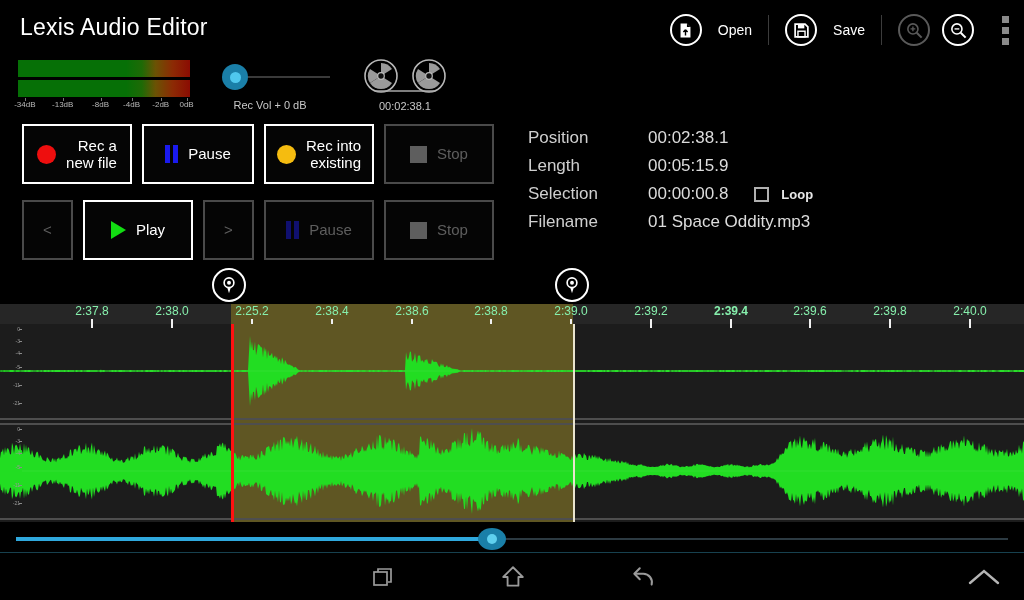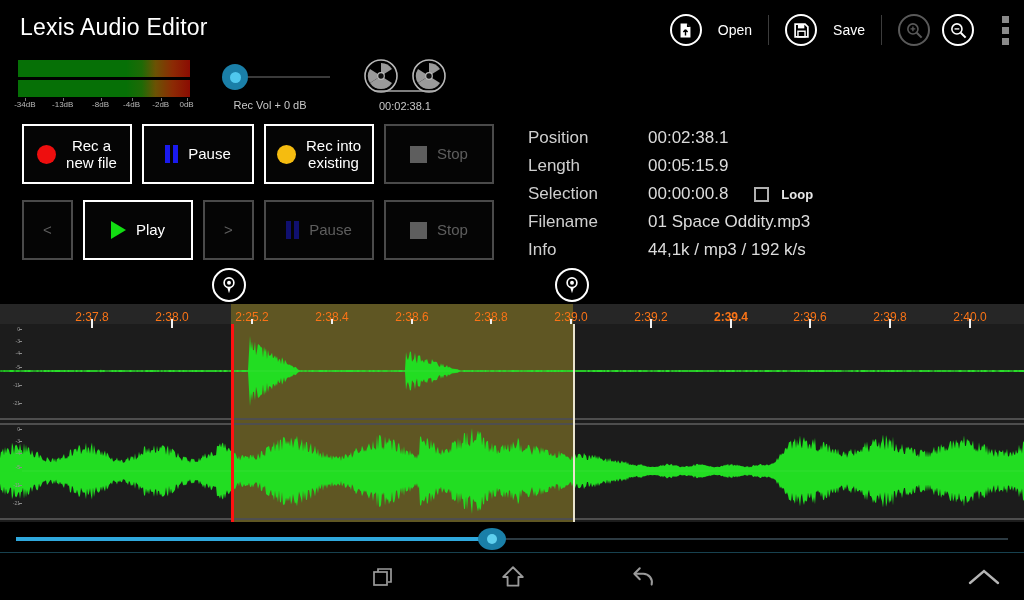--- a/index.html
+++ b/index.html
@@ -55,21 +55,21 @@
   
   .btn-grid { position:absolute; left:22px; top:124px; }
   .btn-row { display:flex; }
   .btn-row + .btn-row { margin-top:16px; }
   .btn {
     height:60px; border:2px solid #ffffff; background:#050505;
     display:flex; align-items:center; justify-content:center;
     color:#ffffff; font-size:15px; line-height:1.15; margin-right:10px;
   }
   .btn.dis { border-color:#4a4a4a; color:#5e5e5e; }
-  .btn .txt { text-align:center; }
+  .btn .txt { text-align:right; }
   .btn .txt.ctr { text-align:center; }
   .glyph { margin-right:10px; display:flex; align-items:center; }
   .dot { width:19px; height:19px; border-radius:50%; }
   .pbars { display:flex; gap:3px; }
   .pbars i { width:5px; height:18px; display:block; }
   .sq { width:17px; height:17px; }
   .tri { width:0; height:0; border-left:15px solid #12dd12; border-top:9px solid transparent; border-bottom:9px solid transparent; }
 
   
   .info { position:absolute; left:528px; top:124px; width:420px; }
@@ -81,21 +81,21 @@
   .loop-lbl { font-size:13px; color:#e8e8e8; margin-left:12px; font-weight:bold; }
 
   
   .pin { position:absolute; width:34px; height:34px; border-radius:50%; border:2px solid #fff; background:#000;
          display:flex; align-items:center; justify-content:center; }
 
   
   .editor { position:absolute; left:0px; top:304px; width:1024px; height:218px; background:#1c1c1c; }
   .ruler { position:absolute; left:0; top:0; width:1024px; height:20px; background:#262626; }
   .ruler .sel { position:absolute; top:0; height:20px; background:#5f5623; }
-  .ruler .lbl { position:absolute; top:6px; font-size:12px; color:#f97316; transform:translateX(-50%); }
+  .ruler .lbl { position:absolute; top:0; font-size:12px; color:#86efac; transform:translateX(-50%); }
   .ruler .tick { position:absolute; top:15px; width:2px; height:9px; background:#f0f0f0; }
   .wavewrap { position:absolute; left:0; top:20px; width:1024px; height:198px; overflow:hidden; }
   .selband { position:absolute; top:0; height:198px; background:#5f5623; }
   .chan-sep { position:absolute; left:0; width:1024px; height:2px; background:#4e4e4e; }
   .watermark { position:absolute; font-size:64px; font-weight:bold; color:rgba(255,255,255,.10); }
   .cursor-red { position:absolute; top:0; width:3px; background:#ff1111; }
   .cursor-white { position:absolute; top:0; width:2px; background:#e9e4cf; }
   .scale-col { position:absolute; left:0; width:22px; }
   .scale-col span { position:absolute; right:2px; font-size:5px; color:#9a9a9a; }
   .scale-col i { position:absolute; right:0; width:3px; height:1px; background:#8a8a8a; }
@@ -307,24 +307,20 @@
         <div class="info-v">00:00:00.8</div>
         <div class="loopbox">
           <div class="cbx"></div>
           <span class="loop-lbl">Loop</span>
         </div>
       </div>
       <div class="info-row">
         <div class="info-k">Filename</div>
         <div class="info-v">01 Space Oddity.mp3</div>
       </div>
-      <div class="info-row">
-        <div class="info-k">Info</div>
-        <div class="info-v">44,1k / mp3 / 192 k/s</div>
-      </div>
     </div>
 
   <div class="pin" style="left:212px; top:268px;">
     <svg width="18" height="18" viewBox="0 0 24 24">
       <circle cx="12" cy="9" r="6.5" fill="none" stroke="#fff" stroke-width="2.2"></circle>
       <circle cx="12" cy="9" r="2.6" fill="#fff"></circle>
       <path d="M12 15 L9.5 15 L12 23 L14.5 15 Z" fill="#fff"></path>
     </svg>
   </div>
   <div class="pin" style="left:555px; top:268px;">

